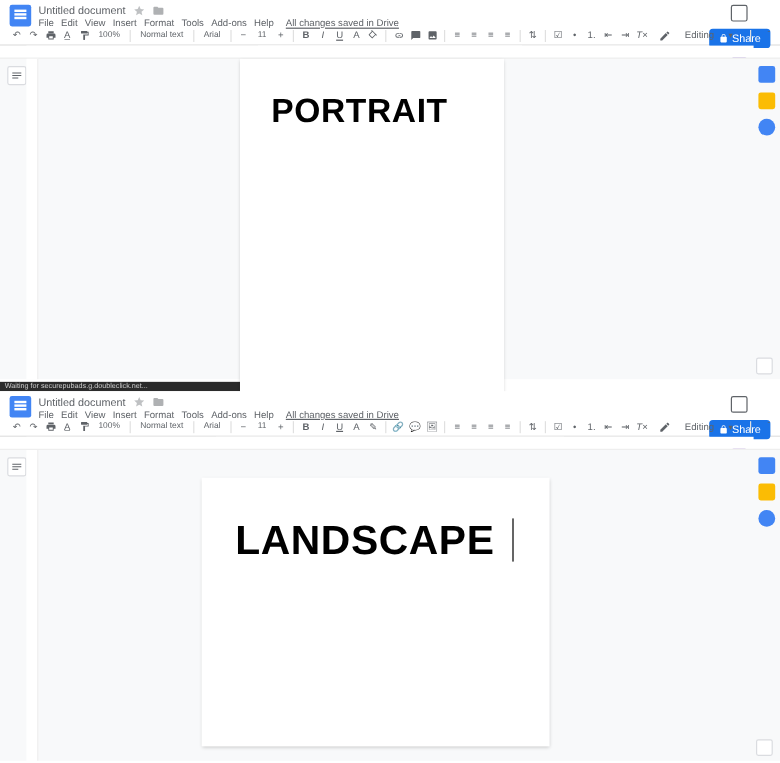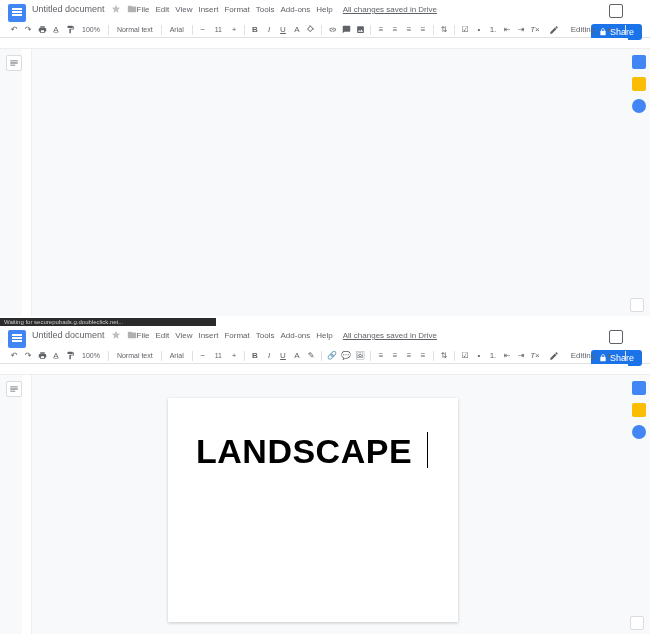--- a/index.html
+++ b/index.html
@@ -4,21 +4,21 @@
 <style>
   * { margin: 0; padding: 0; box-sizing: border-box; }
   body { font-family: Arial, "Helvetica Neue", sans-serif; font-size: 10px; color: #202124; background: #fff; width: 650px; }
   .instance { position: relative; width: 650px; background: #fff; }
   .instance.top { height: 318px; }
   .instance.bottom { height: 318px; }
   
   .titlebar { display: flex; align-items: flex-start; padding: 4px 8px 0 8px; height: 22px; }
   .docs-logo { width: 18px; height: 18px; background: #4285f4; border-radius: 2px; margin-right: 6px; flex-shrink: 0; position: relative; }
   .docs-logo::before { content: ""; position: absolute; left: 4px; top: 4px; width: 10px; height: 2px; background: #fff; box-shadow: 0 3px 0 #fff, 0 6px 0 #fff; }
-  .title-col { display: flex; }
+  .title-col { display: flex; flex-direction: column; }
   .doc-title-row { display: flex; align-items: center; gap: 6px; }
   .doc-title { font-size: 9px; color: #5f6368; }
   .star-ic, .folder-ic { width: 10px; height: 10px; color: #5f6368; }
   .menubar { display: flex; gap: 6px; font-size: 8px; color: #5f6368; margin-top: 1px; align-items: center; }
   .menubar span { cursor: pointer; }
   .save-status { text-decoration: underline; color: #5f6368; margin-left: 4px; font-size: 8px; }
   .titlebar-right { margin-left: auto; display: flex; align-items: center; gap: 6px; flex-direction: column; }
   .comment-ic { width: 14px; height: 14px; border: 1px solid #5f6368; border-radius: 2px; }
   .share-btn { background: #1a73e8; color: #fff; border: none; border-radius: 3px; padding: 3px 8px; font-size: 9px; font-weight: 500; display: flex; align-items: center; gap: 3px; cursor: pointer; }
   .lock-ic { width: 8px; height: 8px; }
@@ -180,20 +180,23 @@
     <div class="ruler-inner portrait"></div>
   </div>
 
   <div class="canvas-wrap">
     <div class="outline-btn">
       <svg viewBox="0 0 24 24">
           <path fill="currentColor" d="M3 18h12v-2H3zm0-5h18v-2H3zm0-7v2h18V6z"></path>
         </svg>
     </div>
     <div class="vruler"></div>
+    <div class="page portrait">
+      <div class="page-text">PORTRAIT</div>
+    </div>
     <div class="sidepanel">
       <div class="sp-ic sp-cal"></div>
       <div class="sp-ic sp-keep"></div>
       <div class="sp-ic sp-tasks"></div>
     </div>
     <div class="explore"></div>
   </div>
 </div>
 
 <div class="status-strip">Waiting for securepubads.g.doubleclick.net...</div>

